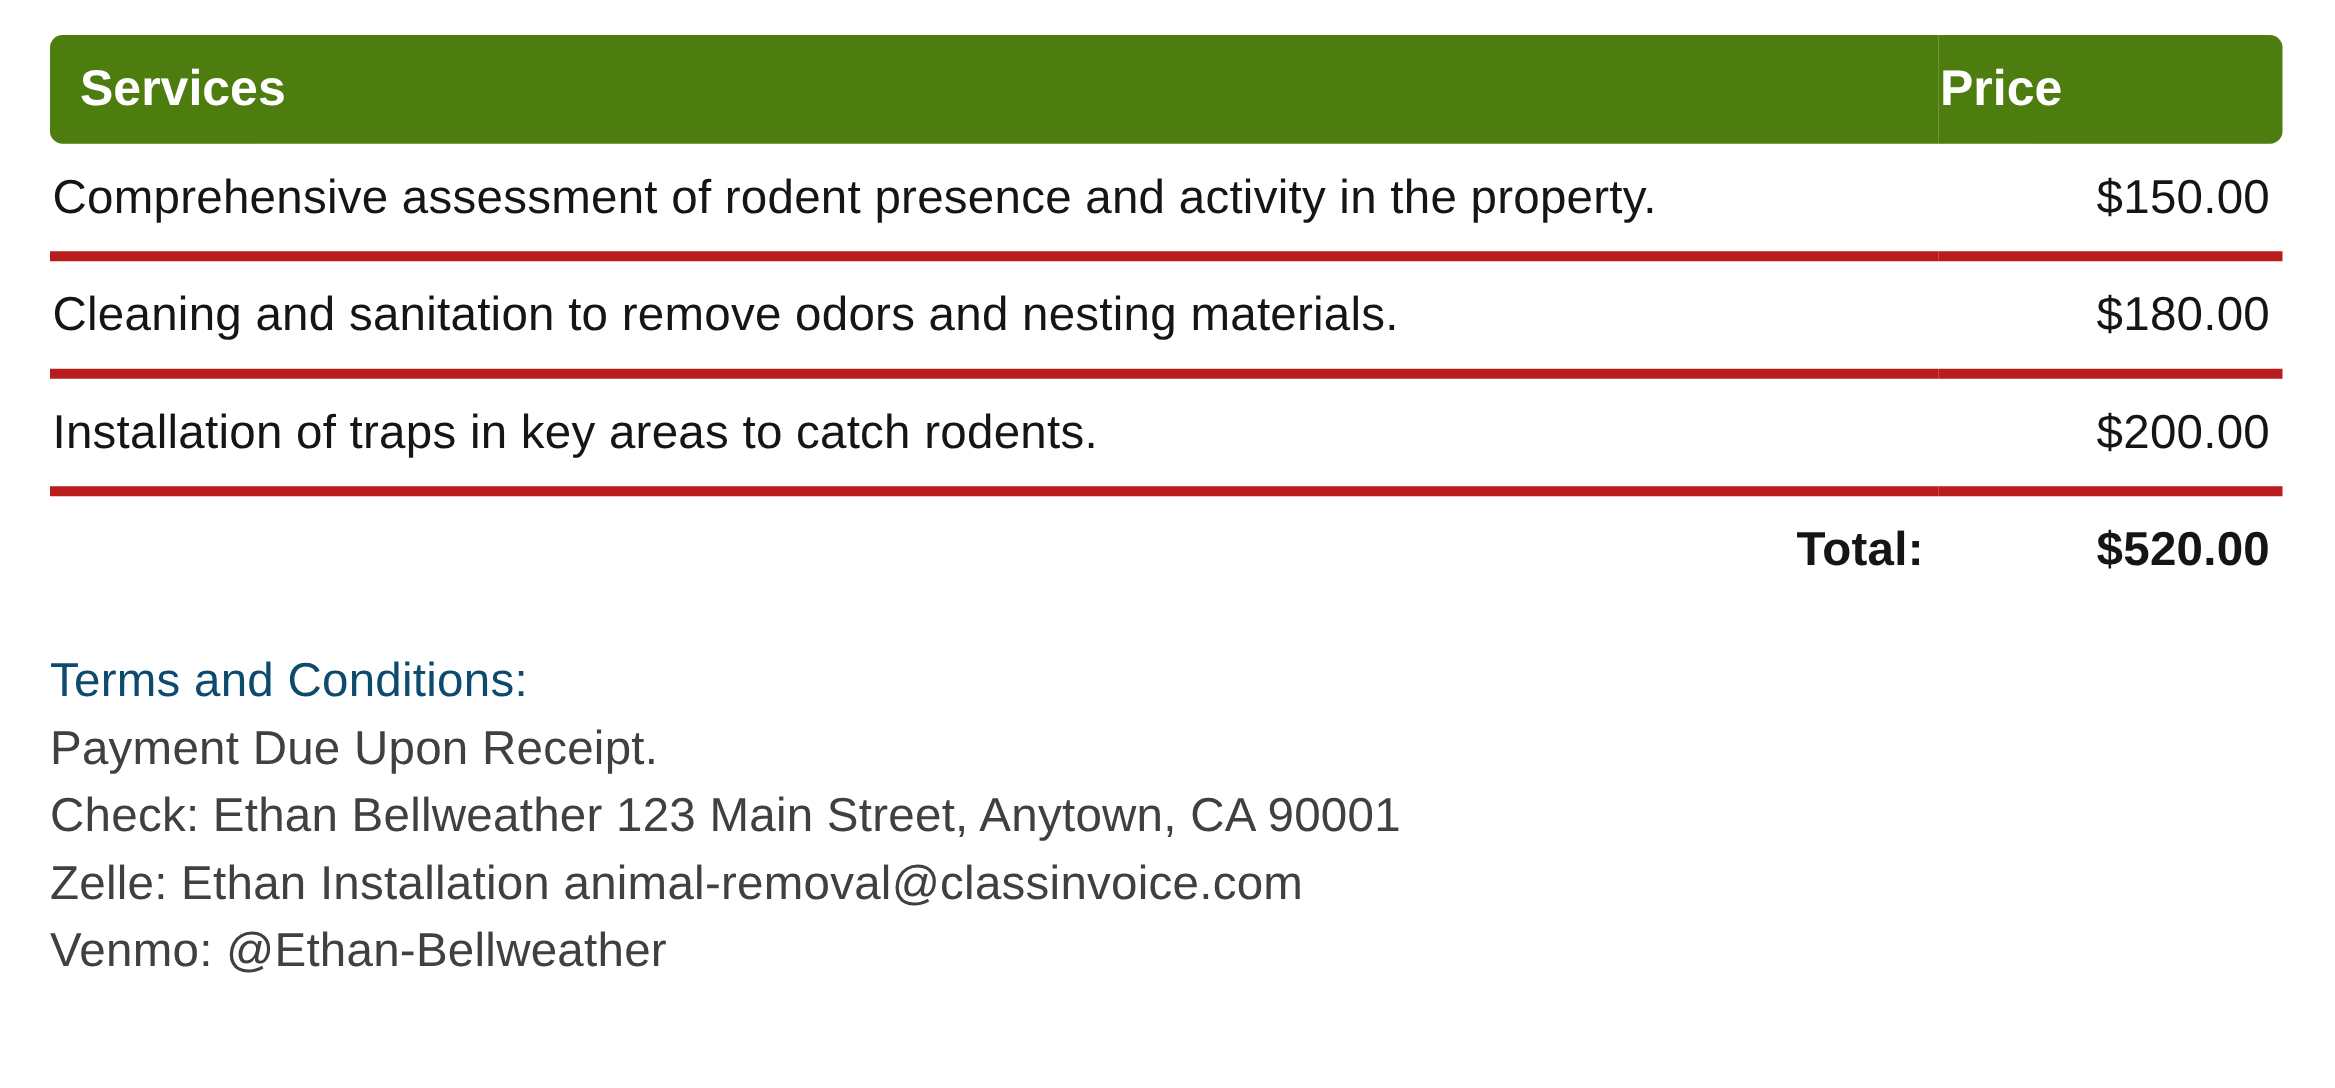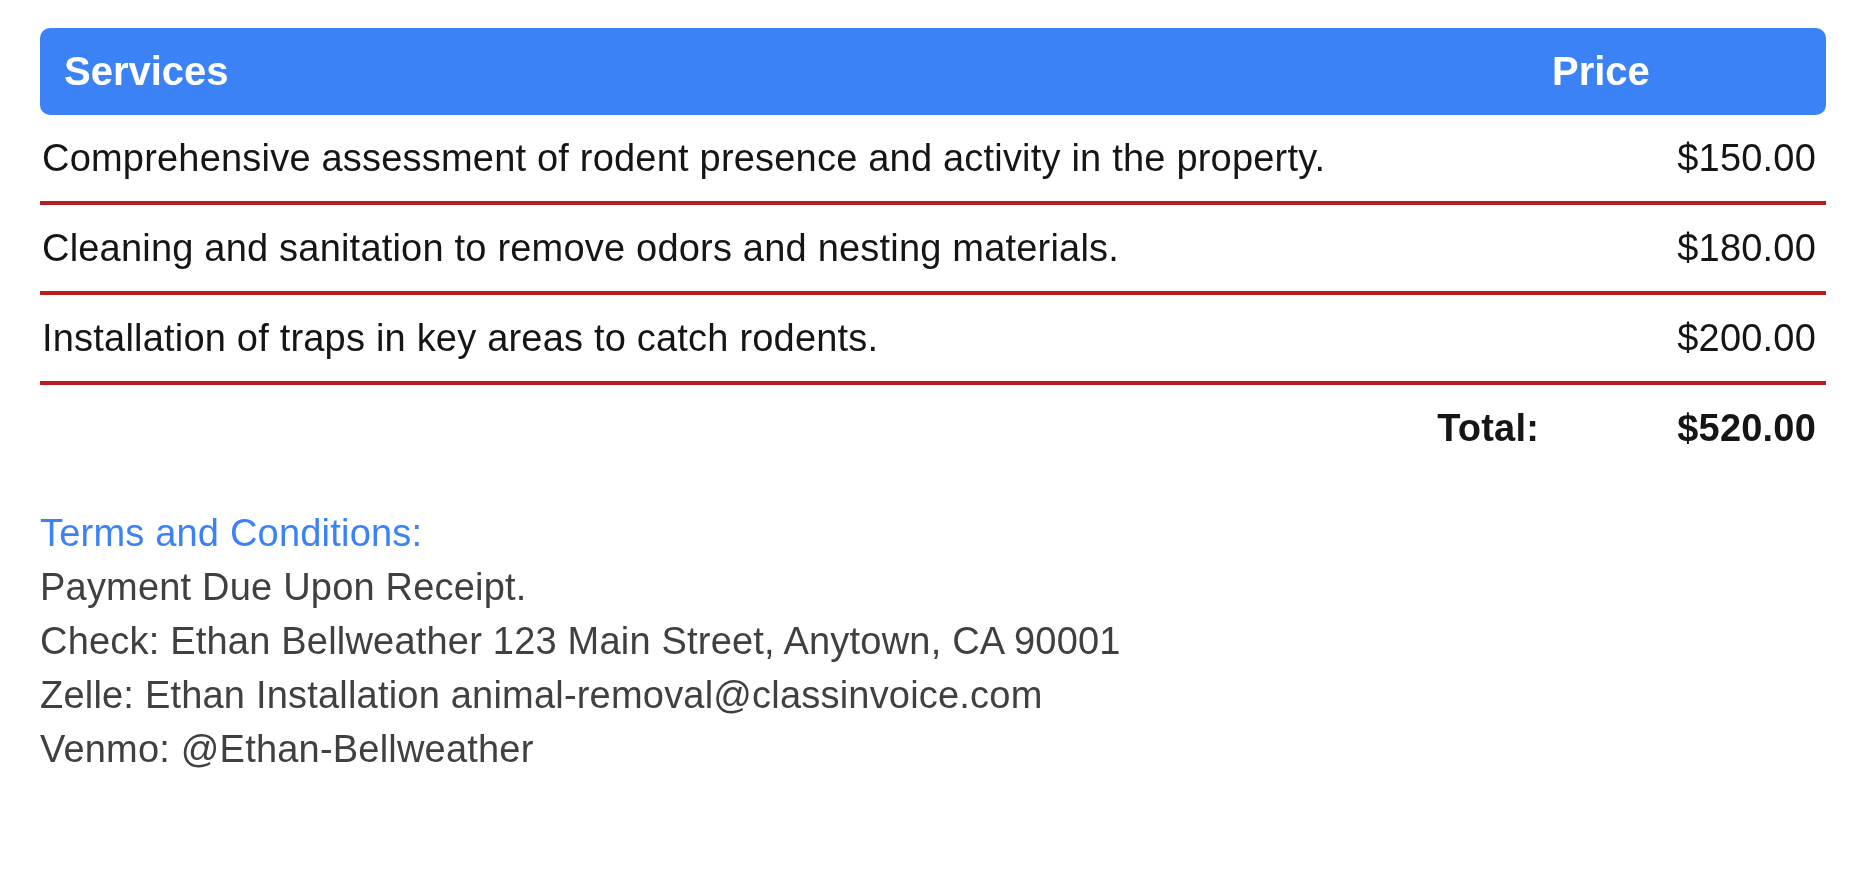--- a/index.html
+++ b/index.html
@@ -17,21 +17,21 @@
   .invoice {
     padding: 28px 42px 0 40px;
   }
   table.services-table {
     width: 100%;
     border-collapse: separate;
     border-spacing: 0;
     table-layout: fixed;
   }
   thead th {
-    background: #3b82f6;
+    background: #4d7c0f;
     color: #ffffff;
     height: 85px;
     font-size: 40px;
     font-weight: bold;
     vertical-align: middle;
     margin-top: 12px;
   }
   th.col-services {
     text-align: left;
     padding-left: 24px;
@@ -40,21 +40,21 @@
   th.col-price {
     text-align: left;
     padding-right: 24px;
     border-radius: 0 10px 10px 0;
     width: 250px;
   }
   tbody td {
     height: 84px;
     font-size: 38px;
     vertical-align: middle;
-    border-bottom: 4px solid #b91c1c;
+    border-bottom: 8px solid #b91c1c;
     letter-spacing: 0.2px;
   }
   td.desc-cell {
     text-align: left;
     padding-left: 2px;
   }
   td.price-cell {
     text-align: right;
     padding-right: 10px;
   }
@@ -67,21 +67,21 @@
     text-align: right;
     padding-right: 12px;
   }
   .terms {
     margin-top: 34px;
     font-size: 38px;
     line-height: 54px;
     letter-spacing: 0.2px;
   }
   .terms-heading {
-    color: #3b82f6;
+    color: #0c4a6e;
   }
   .terms-line {
     color: #404040;
   }
 </style>
 </head>
 <body>
 
 <div class="invoice">
 

